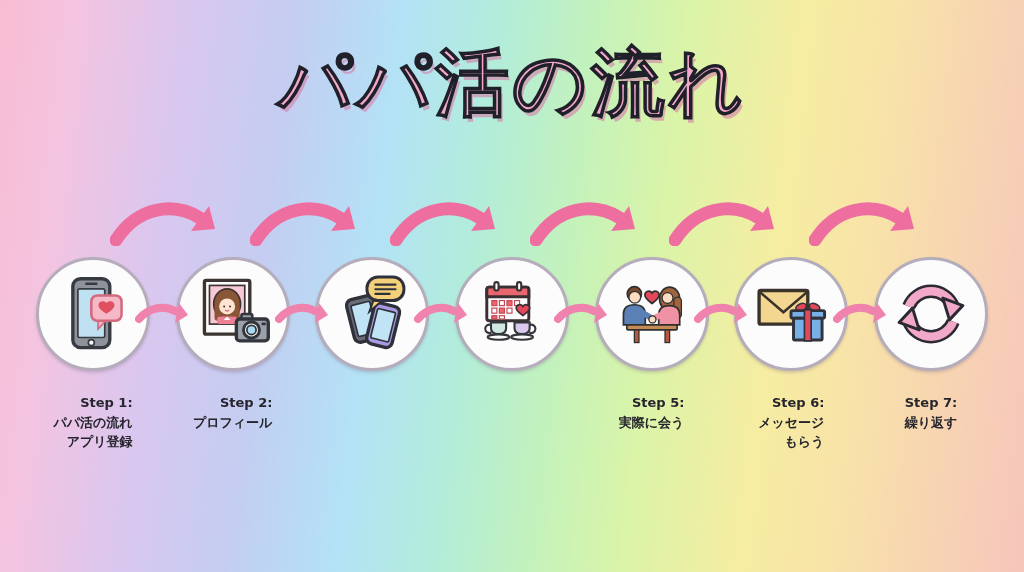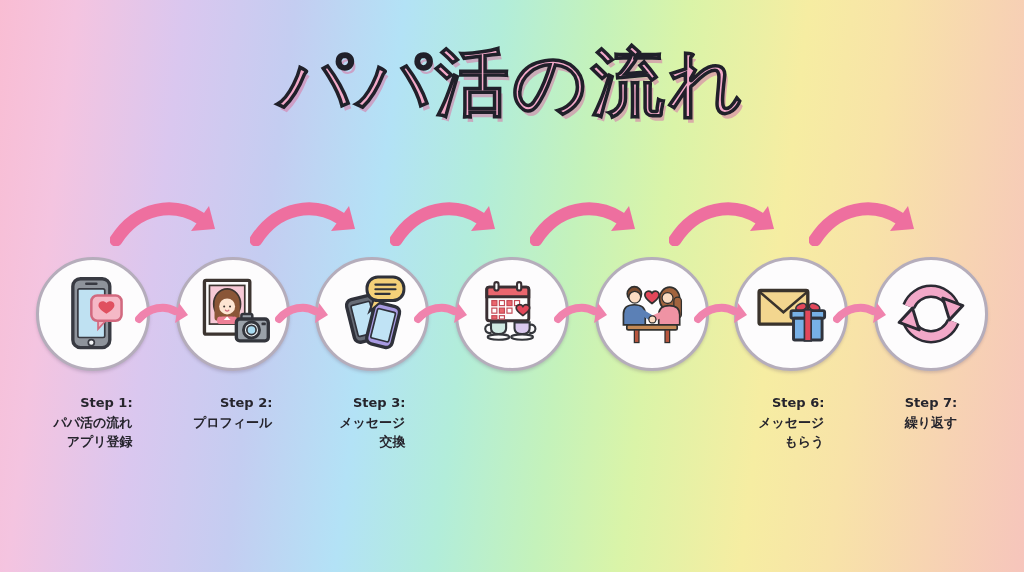--- a/index.html
+++ b/index.html
@@ -141,25 +141,20 @@
           <rect x="44" y="6" width="44" height="28" rx="13" fill="#f4d078" stroke="#2f313a" stroke-width="3.5"></rect>
           <line x1="54" y1="15" x2="78" y2="15" stroke="#2f313a" stroke-width="2.5" stroke-linecap="round"></line>
           <line x1="54" y1="20.5" x2="78" y2="20.5" stroke="#2f313a" stroke-width="2.5" stroke-linecap="round"></line>
           <line x1="54" y1="26" x2="71" y2="26" stroke="#2f313a" stroke-width="2.5" stroke-linecap="round"></line>
         </svg>
       </div>
       <svg class="mini-arrow" viewBox="0 0 54 30">
           <path d="M4 20 C14 8 30 6 40 12" fill="none" stroke="#f083ad" stroke-width="8" stroke-linecap="round"></path>
           <polygon points="44,4 53,16 40,24" fill="#f083ad"></polygon>
         </svg>
-      <div class="label">
-        <div>Step 3:</div>
-        <div>メッセージ</div>
-        <div>交換</div>
-      </div>
     </div>
 
     <div class="step">
       <div class="circle">
         <svg class="icon" viewBox="0 0 100 100">
           <rect x="20" y="18" width="50" height="40" rx="3" fill="#fdfdfd" stroke="#3a2f33" stroke-width="3.5"></rect>
           <path d="M20 29.5 h50 v-8.5 a3 3 0 0 0 -3 -3 h-44 a3 3 0 0 0 -3 3 z" fill="#ea666e" stroke="#3a2f33" stroke-width="3.5"></path>
           <rect x="29" y="12" width="5" height="10" rx="2.5" fill="#fdfdfd" stroke="#3a2f33" stroke-width="2.5"></rect>
           <rect x="56" y="12" width="5" height="10" rx="2.5" fill="#fdfdfd" stroke="#3a2f33" stroke-width="2.5"></rect>
           <g stroke="#c54a55" stroke-width="1.4">
@@ -204,20 +199,24 @@
           <path d="M50 25 C47.5 21 41.5 22.5 41.5 27.5 C41.5 31.5 45.5 34 50 37.5 C54.5 34 58.5 31.5 58.5 27.5 C58.5 22.5 52.5 21 50 25 Z" fill="#e2475a" stroke="#30302f" stroke-width="2"></path>
           <rect x="20" y="63" width="60" height="6" rx="2" fill="#c58a56" stroke="#30302f" stroke-width="2"></rect>
           <rect x="29" y="69" width="5.5" height="15" fill="#b8563e" stroke="#30302f" stroke-width="1.5"></rect>
           <rect x="65.5" y="69" width="5.5" height="15" fill="#b8563e" stroke="#30302f" stroke-width="1.5"></rect>
         </svg>
       </div>
       <svg class="mini-arrow" viewBox="0 0 54 30">
           <path d="M4 20 C14 8 30 6 40 12" fill="none" stroke="#f083ad" stroke-width="8" stroke-linecap="round"></path>
           <polygon points="44,4 53,16 40,24" fill="#f083ad"></polygon>
         </svg>
+      <div class="label">
+        <div>Step 5:</div>
+        <div>実際に会う</div>
+      </div>
     </div>
 
     <div class="step">
       <div class="circle">
         <svg class="icon" viewBox="0 0 100 100">
           <rect x="12" y="22" width="58" height="40" rx="2" fill="#f3d68f" stroke="#3a332c" stroke-width="4"></rect>
           <path d="M13 24 L41 48 L69 24" fill="none" stroke="#3a332c" stroke-width="3"></path>
           <ellipse cx="62" cy="42" rx="6.5" ry="4.2" fill="#e2475a" stroke="#30333c" stroke-width="2" transform="rotate(-22 62 42)"></ellipse>
           <ellipse cx="78" cy="42" rx="6.5" ry="4.2" fill="#e2475a" stroke="#30333c" stroke-width="2" transform="rotate(22 78 42)"></ellipse>
           <rect x="50" y="46" width="40" height="9" rx="2" fill="#77b0e6" stroke="#30333c" stroke-width="3.5"></rect>

